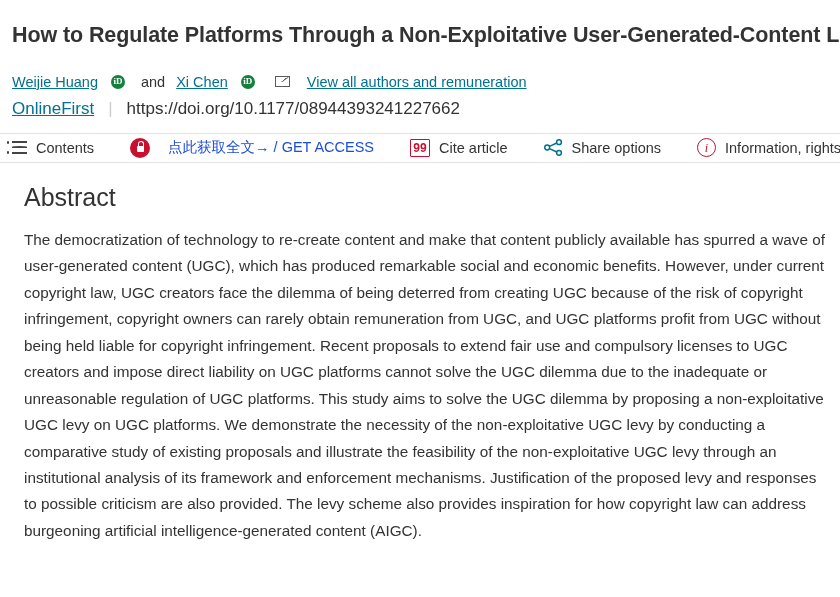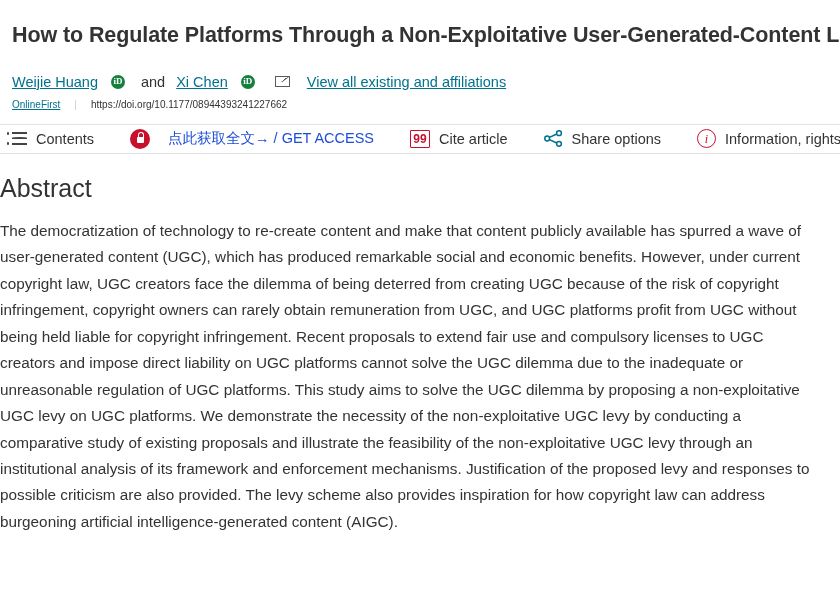--- a/index.html
+++ b/index.html
@@ -79,21 +79,21 @@
   }
   .view-all {
     color: #00718f;
     text-decoration: underline;
     cursor: pointer;
   }
 
   
   .doi-row {
     padding: 9px 16px 0 12px;
-    font-size: 10px;
+    font-size: 17px;
     color: #333333;
     display: flex;
     align-items: center;
   }
   .onlinefirst {
     color: #00718f;
     text-decoration: underline;
     cursor: pointer;
   }
   .doi-sep {
@@ -197,21 +197,21 @@
     font-size: 12px;
     font-family: "Liberation Serif", serif;
     font-style: italic;
     display: flex;
     align-items: center;
     justify-content: center;
     line-height: 1;
   }
 
   
-  .abstract-wrap { padding: 20px 12px 0 0; }
+  .abstract-wrap { padding: 20px 12px 0 24px; }
   .abstract-heading {
     font-size: 25px;
     color: #333333;
     font-weight: normal;
     margin: 0 0 12px 0;
   }
   .abstract-body {
     font-size: 15.3px;
     line-height: 1.73;
     color: #333333;
@@ -226,21 +226,21 @@
 
   <h1 class="title">How to Regulate Platforms Through a Non-Exploitative User-Generated-Content Levy</h1>
 
   <div class="authors-row">
     <span class="author-link">Weijie Huang</span>
     <span class="orcid">iD</span>
     <span class="and-text">and</span>
     <span class="author-link">Xi Chen</span>
     <span class="orcid">iD</span>
     <span class="mail-icon"></span>
-    <span class="view-all">View all existing and affiliations</span>
+    <span class="view-all">View all authors and remuneration</span>
   </div>
 
   <div class="doi-row">
     <span class="onlinefirst">OnlineFirst</span>
     <span class="doi-sep">|</span>
     <span class="doi-text">https://doi.org/10.1177/08944393241227662</span>
   </div>
 
   <div class="toolbar">
 

